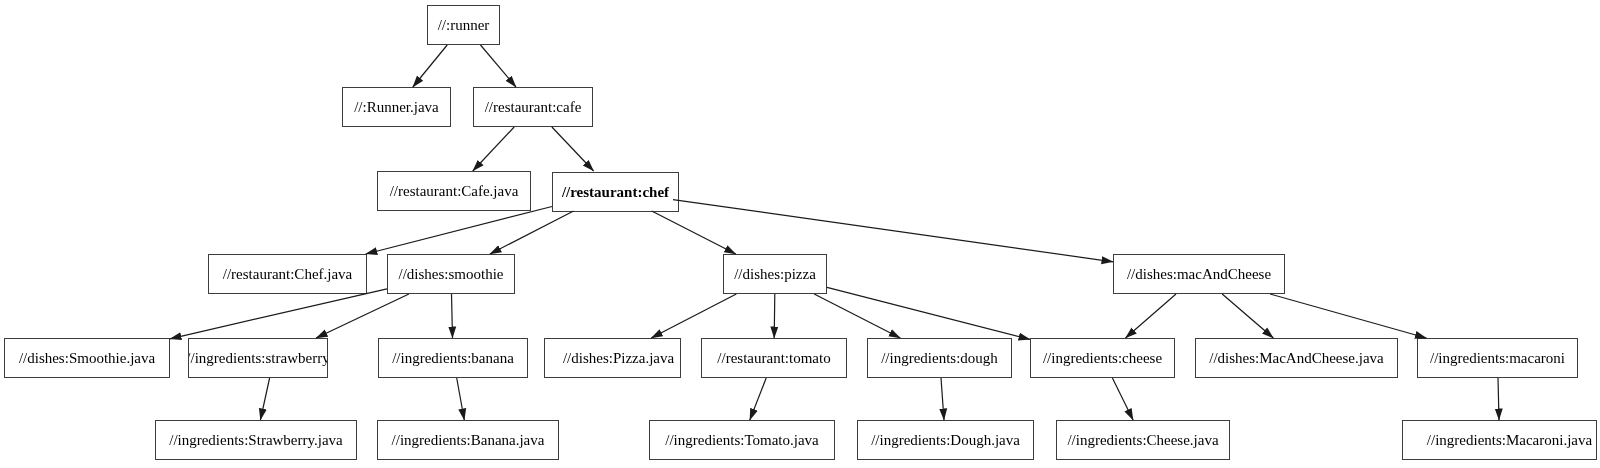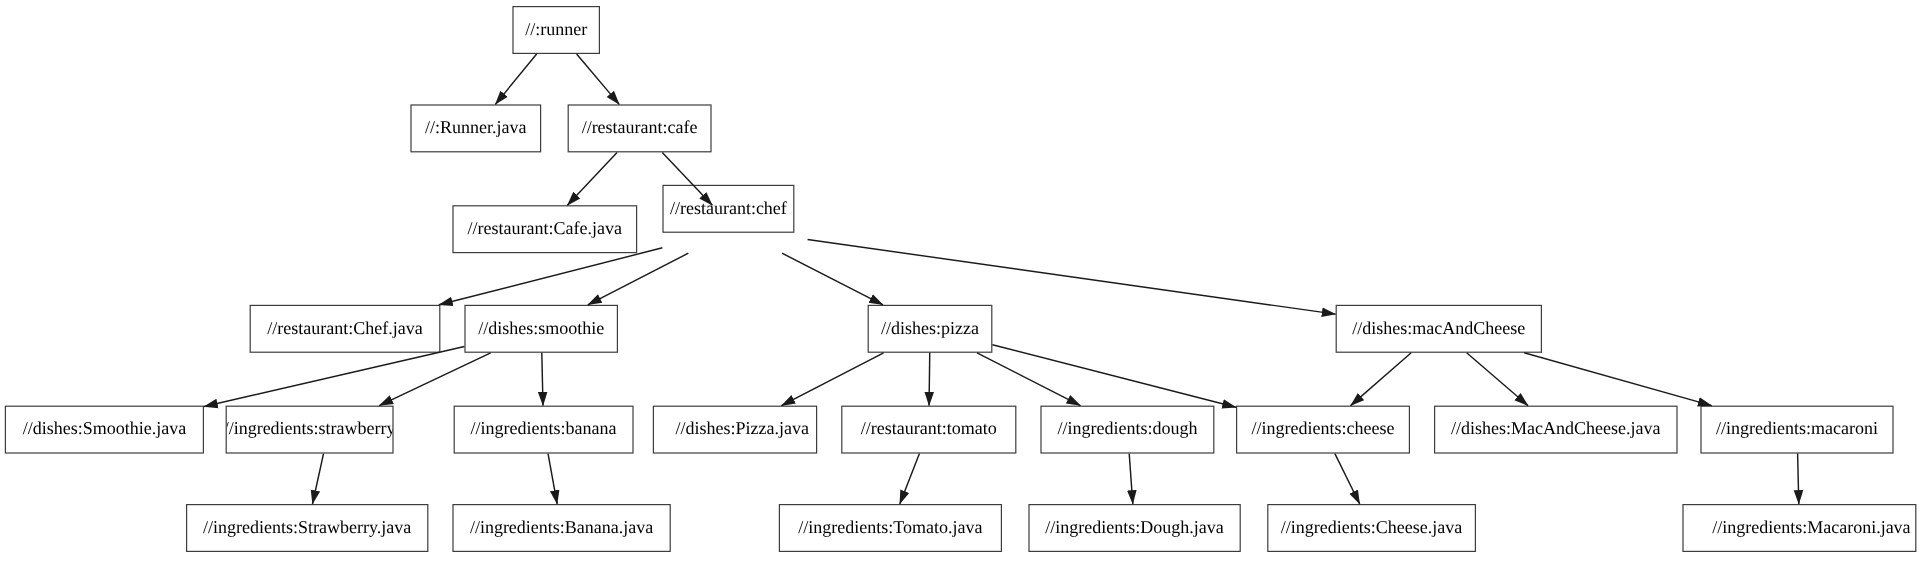--- a/index.html
+++ b/index.html
@@ -61,21 +61,21 @@
       </div>
       <div class="node" style="left: 342px; top: 87px; width: 109px; height: 40px;">
         <span>//:Runner.java</span>
       </div>
       <div class="node" style="left: 473px; top: 87px; width: 120px; height: 40px;">
         <span>//restaurant:cafe</span>
       </div>
       <div class="node" style="left: 377px; top: 171px; width: 154px; height: 40px;">
         <span>//restaurant:Cafe.java</span>
       </div>
-      <div class="node" style="left: 552px; top: 154px; width: 110px; height: 40px;">
+      <div class="node" style="left: 552px; top: 172px; width: 127px; height: 40px; font-weight: bold;">
         <span>//restaurant:chef</span>
       </div>
       <div class="node" style="left: 208px; top: 254px; width: 159px; height: 40px;">
         <span>//restaurant:Chef.java</span>
       </div>
       <div class="node" style="left: 387px; top: 254px; width: 128px; height: 40px;">
         <span>//dishes:smoothie</span>
       </div>
       <div class="node" style="left: 723px; top: 254px; width: 104px; height: 40px;">
         <span>//dishes:pizza</span>

